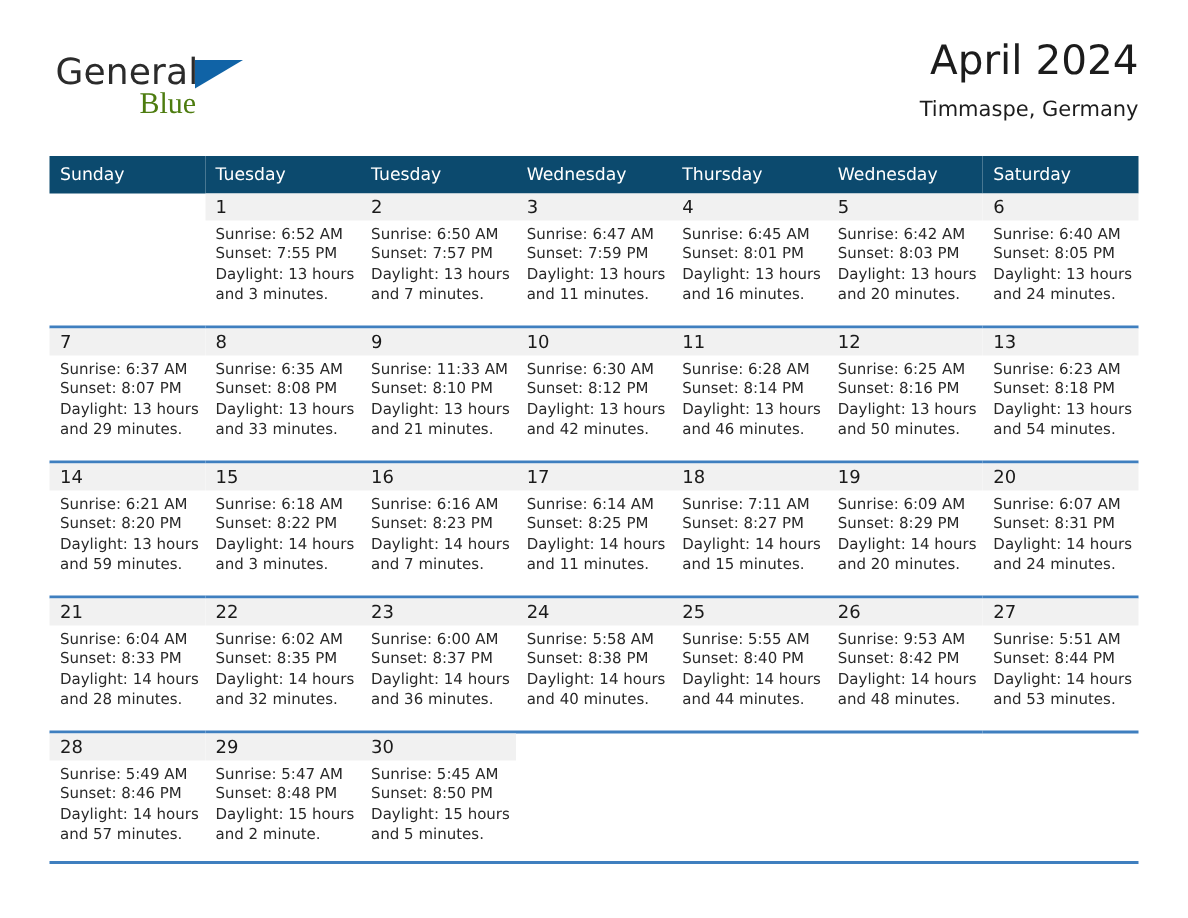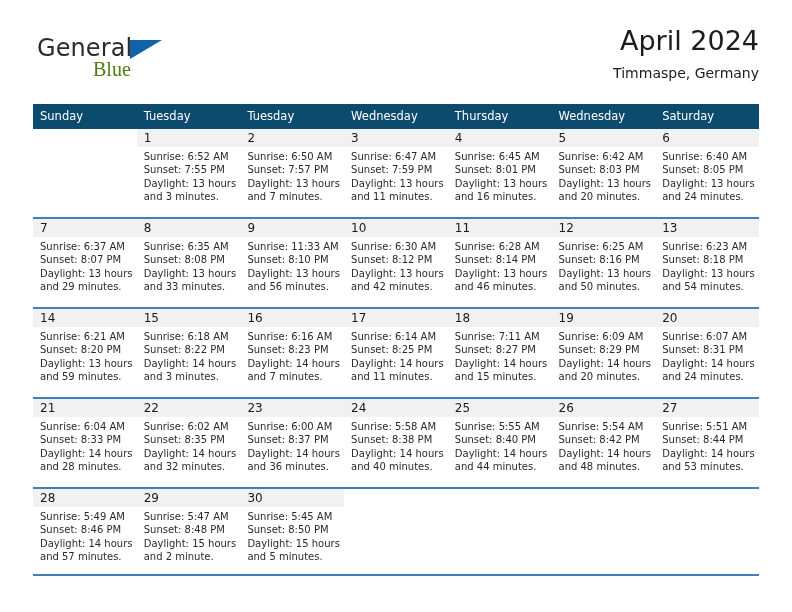--- a/index.html
+++ b/index.html
@@ -285,21 +285,21 @@
                 </div>
               </div>
             </td>
             <td>
               <div class="daycell">
                 <div class="daynum-band">9</div>
                 <div class="details">
                   <div>Sunrise: 11:33 AM</div>
                   <div>Sunset: 8:10 PM</div>
                   <div>Daylight: 13 hours</div>
-                  <div>and 56 minutes.</div>
+                  <div>and 21 minutes.</div>
                 </div>
               </div>
             </td>
             <td>
               <div class="daycell">
                 <div class="daynum-band">10</div>
                 <div class="details">
                   <div>Sunrise: 6:30 AM</div>
                   <div>Sunset: 8:12 PM</div>
                   <div>Daylight: 13 hours</div>
@@ -473,21 +473,21 @@
                   <div>Sunset: 8:40 PM</div>
                   <div>Daylight: 14 hours</div>
                   <div>and 44 minutes.</div>
                 </div>
               </div>
             </td>
             <td>
               <div class="daycell">
                 <div class="daynum-band">26</div>
                 <div class="details">
-                  <div>Sunrise: 5:54 AM</div>
+                  <div>Sunrise: 9:53 AM</div>
                   <div>Sunset: 8:42 PM</div>
                   <div>Daylight: 14 hours</div>
                   <div>and 48 minutes.</div>
                 </div>
               </div>
             </td>
             <td>
               <div class="daycell">
                 <div class="daynum-band">27</div>
                 <div class="details">

